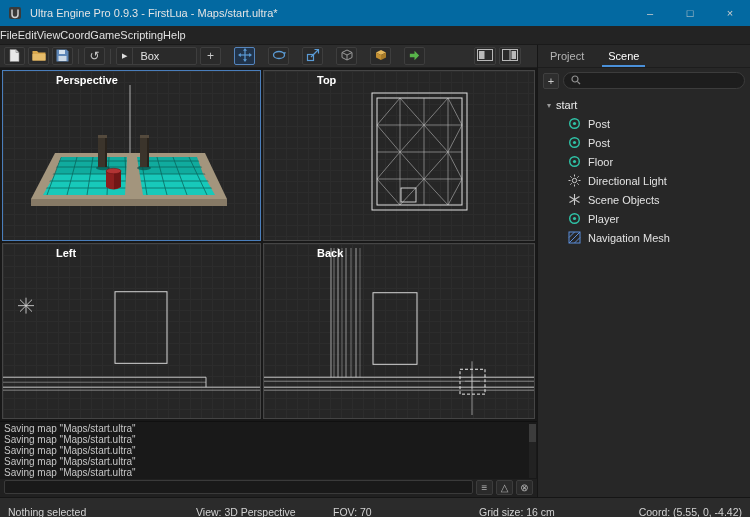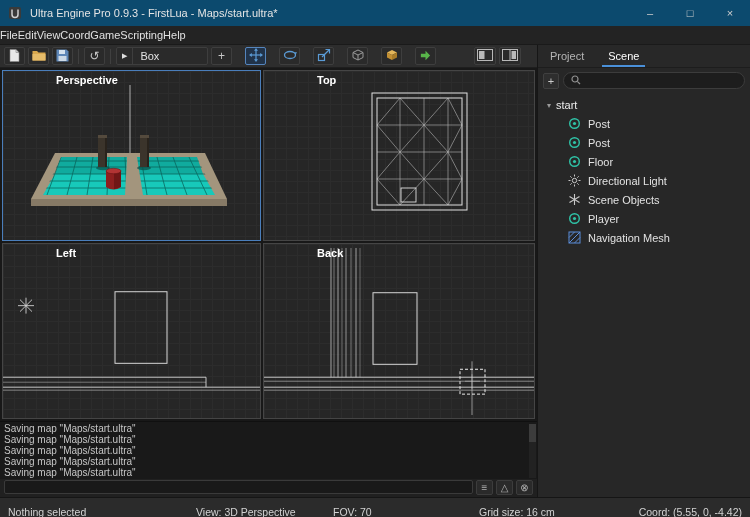--- a/index.html
+++ b/index.html
@@ -1,21 +1,21 @@
 <!DOCTYPE html>
 <html><head>
 <meta charset="utf-8">
 <style>
   *{margin:0;padding:0;box-sizing:border-box;}
   html,body{width:750px;height:517px;overflow:hidden;background:#1c1c1c;
     font-family:"Liberation Sans",sans-serif;color:#ddd;font-size:11px;}
   .app{width:750px;height:517px;display:flex;flex-direction:column;background:#202020;}
 
   
-  .titlebar{height:26px;background:#0c4a6e;display:flex;align-items:center;flex:0 0 auto;}
+  .titlebar{height:26px;background:#0369a1;display:flex;align-items:center;flex:0 0 auto;}
   .app-icon{width:14px;height:14px;margin-left:8px;flex:0 0 auto;}
   .title-text{margin-left:8px;font-size:11px;color:#e4e4e4;white-space:nowrap;}
   .win-controls{margin-left:auto;display:flex;height:100%;}
   .win-btn{width:40px;height:100%;display:flex;align-items:center;justify-content:center;
     color:#cfcfcf;font-size:11px;}
 
   
   .menubar{height:19px;background:#232323;display:flex;align-items:center;flex:0 0 auto;border-bottom:1px solid #1a1a1a;}
   .menu-item{padding:0 0;height:100%;display:flex;align-items:center;color:#e0e0e0;}
 
@@ -24,21 +24,21 @@
   .left-col{width:537px;display:flex;flex-direction:column;min-height:0;flex:0 0 auto;}
 
   
   .toolbar{height:23px;background:#2d2d2d;border-bottom:1px solid #1e1e1e;display:flex;
     align-items:center;padding:0 4px;gap:3px;flex:0 0 auto;}
   .tbtn{height:18px;min-width:21px;background:#2a2a2a;border:1px solid #3e3e3e;border-radius:2px;
     display:flex;align-items:center;justify-content:center;padding:0 2px;color:#c8c8c8;}
   .tbtn.selected{background:#213349;border-color:#5585bd;}
   .tsep{width:1px;height:15px;background:#404040;margin:0 2px;}
   .tspace{width:7px;}
-  .tdrop{height:18px;width:92px;background:#2a2a2a;border:1px solid #3e3e3e;border-radius:2px;
+  .tdrop{height:18px;width:81px;background:#2a2a2a;border:1px solid #3e3e3e;border-radius:2px;
     display:flex;align-items:center;}
   .dd-play{font-size:7px;color:#ddd;padding:0 5px;}
   .dd-sep{width:1px;height:16px;background:#3e3e3e;}
   .dd-label{padding-left:7px;color:#e2e2e2;}
   .glyph{font-size:12px;line-height:1;}
   .tb-right{margin-left:auto;display:flex;gap:3px;margin-right:12px;}
 
   
   .viewgrid{flex:1;min-height:0;background:#181818;display:grid;
     grid-template-columns:259px 1fr;grid-template-rows:171px 1fr;gap:2px;padding:2px;}

